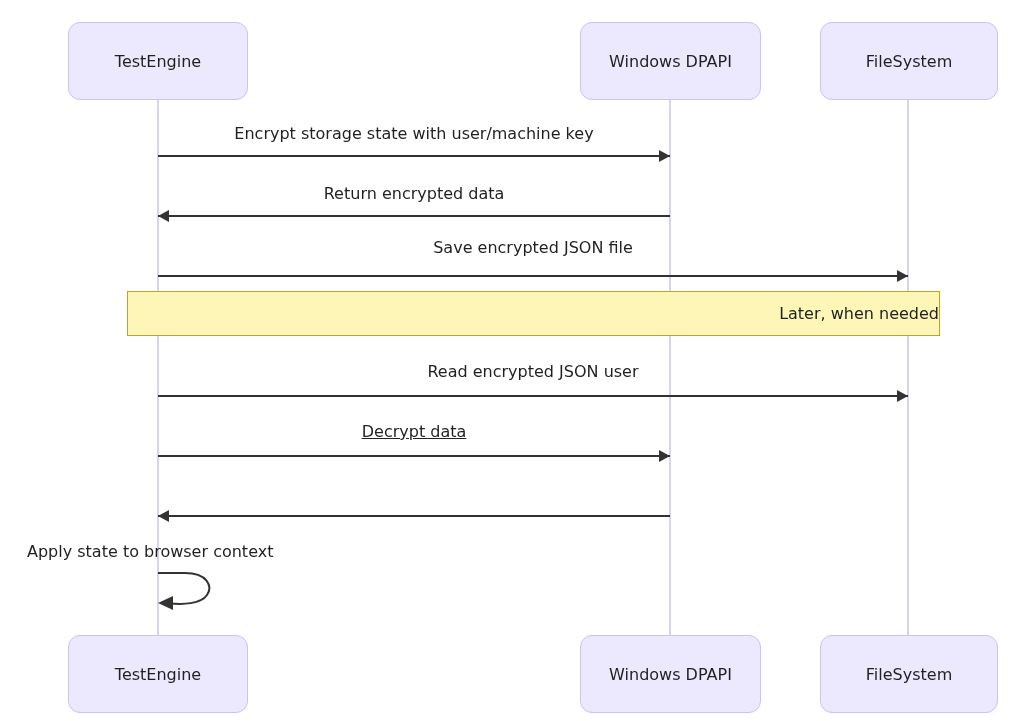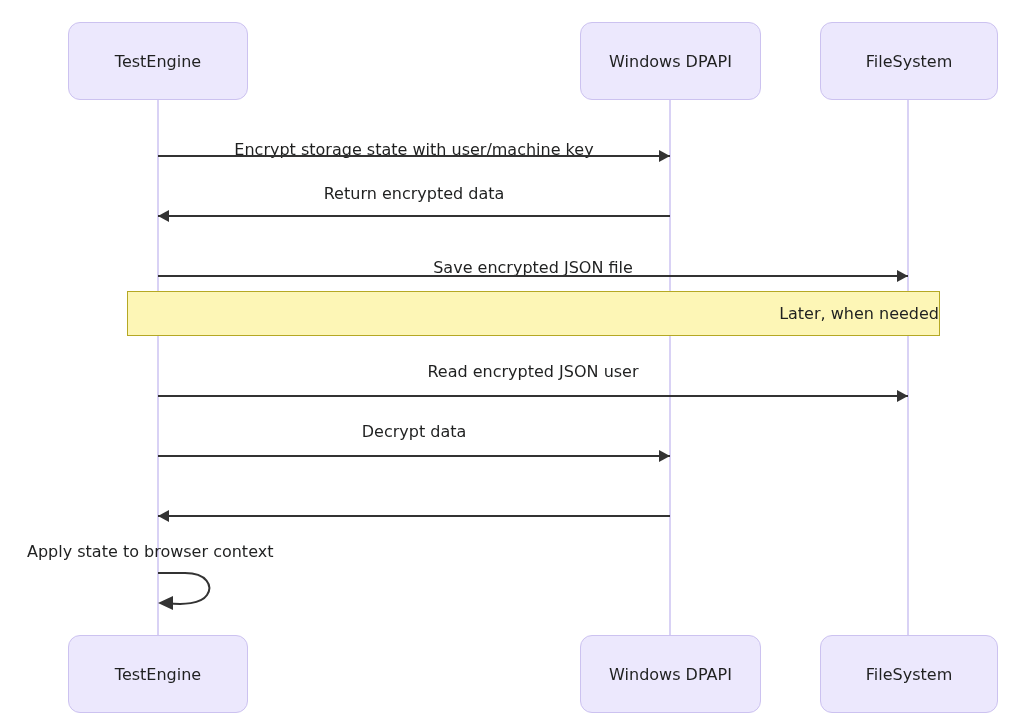--- a/index.html
+++ b/index.html
@@ -110,41 +110,41 @@
   <div class="participant" style="left:68px; top:22px; width:180px; height:78px;">
     <span class="participant-label">TestEngine</span>
   </div>
   <div class="participant" style="left:580px; top:22px; width:181px; height:78px;">
     <span class="participant-label">Windows DPAPI</span>
   </div>
   <div class="participant" style="left:820px; top:22px; width:178px; height:78px;">
     <span class="participant-label">FileSystem</span>
   </div>
 
-  <div class="msg-label" style="left:158px; top:124px; width:512px;margin-top:16px;">Encrypt storage state with user/machine key</div>
+  <div class="msg-label" style="left:158px; top:124px; width:512px;">Encrypt storage state with user/machine key</div>
   <div class="message" style="left:158px; top:155px; width:512px;"></div>
   <div class="arrowhead right" style="left:659px; top:150px;"></div>
 
   <div class="msg-label" style="left:158px; top:184px; width:512px;">Return encrypted data</div>
   <div class="message" style="left:158px; top:215px; width:512px;"></div>
   <div class="arrowhead left" style="left:158px; top:210px;"></div>
 
-  <div class="msg-label" style="left:158px; top:258px; width:750px;">Save encrypted JSON file</div>
+  <div class="msg-label" style="left:158px; top:238px; width:750px;">Save encrypted JSON file</div>
   <div class="message" style="left:158px; top:275px; width:750px;"></div>
   <div class="arrowhead right" style="left:897px; top:270px;"></div>
 
   <div class="note-box" style="left:127px; top:291px; width:813px; height:45px;">
     <span class="note-label">Later, when needed</span>
   </div>
 
   <div class="msg-label" style="left:158px; top:362px; width:750px;">Read encrypted JSON user</div>
   <div class="message" style="left:158px; top:395px; width:750px;"></div>
   <div class="arrowhead right" style="left:897px; top:390px;"></div>
 
-  <div class="msg-label" style="left:158px; top:422px; width:512px;">Decrypt data</div>
+  <div class="msg-label" style="left:158px; top:422px; width:512px;text-decoration:underline;">Decrypt data</div>
   <div class="message" style="left:158px; top:455px; width:512px;"></div>
   <div class="arrowhead right" style="left:659px; top:450px;"></div>
 
   <div class="message" style="left:158px; top:515px; width:512px;"></div>
   <div class="arrowhead left" style="left:158px; top:510px;"></div>
 
   <div class="msg-label" style="left:27px; top:542px; width:auto; text-align:center;">Apply state to browser context</div>
   <svg class="self-loop" width="90" height="50" style="left:155px; top:566px;" viewBox="0 0 90 50">
     <path d="M 3 7 L 30 7 C 52 7, 58 20, 52 29 C 46 38, 28 39, 12 37"></path>
     <polygon points="18,30 3,37 18,44"></polygon>

